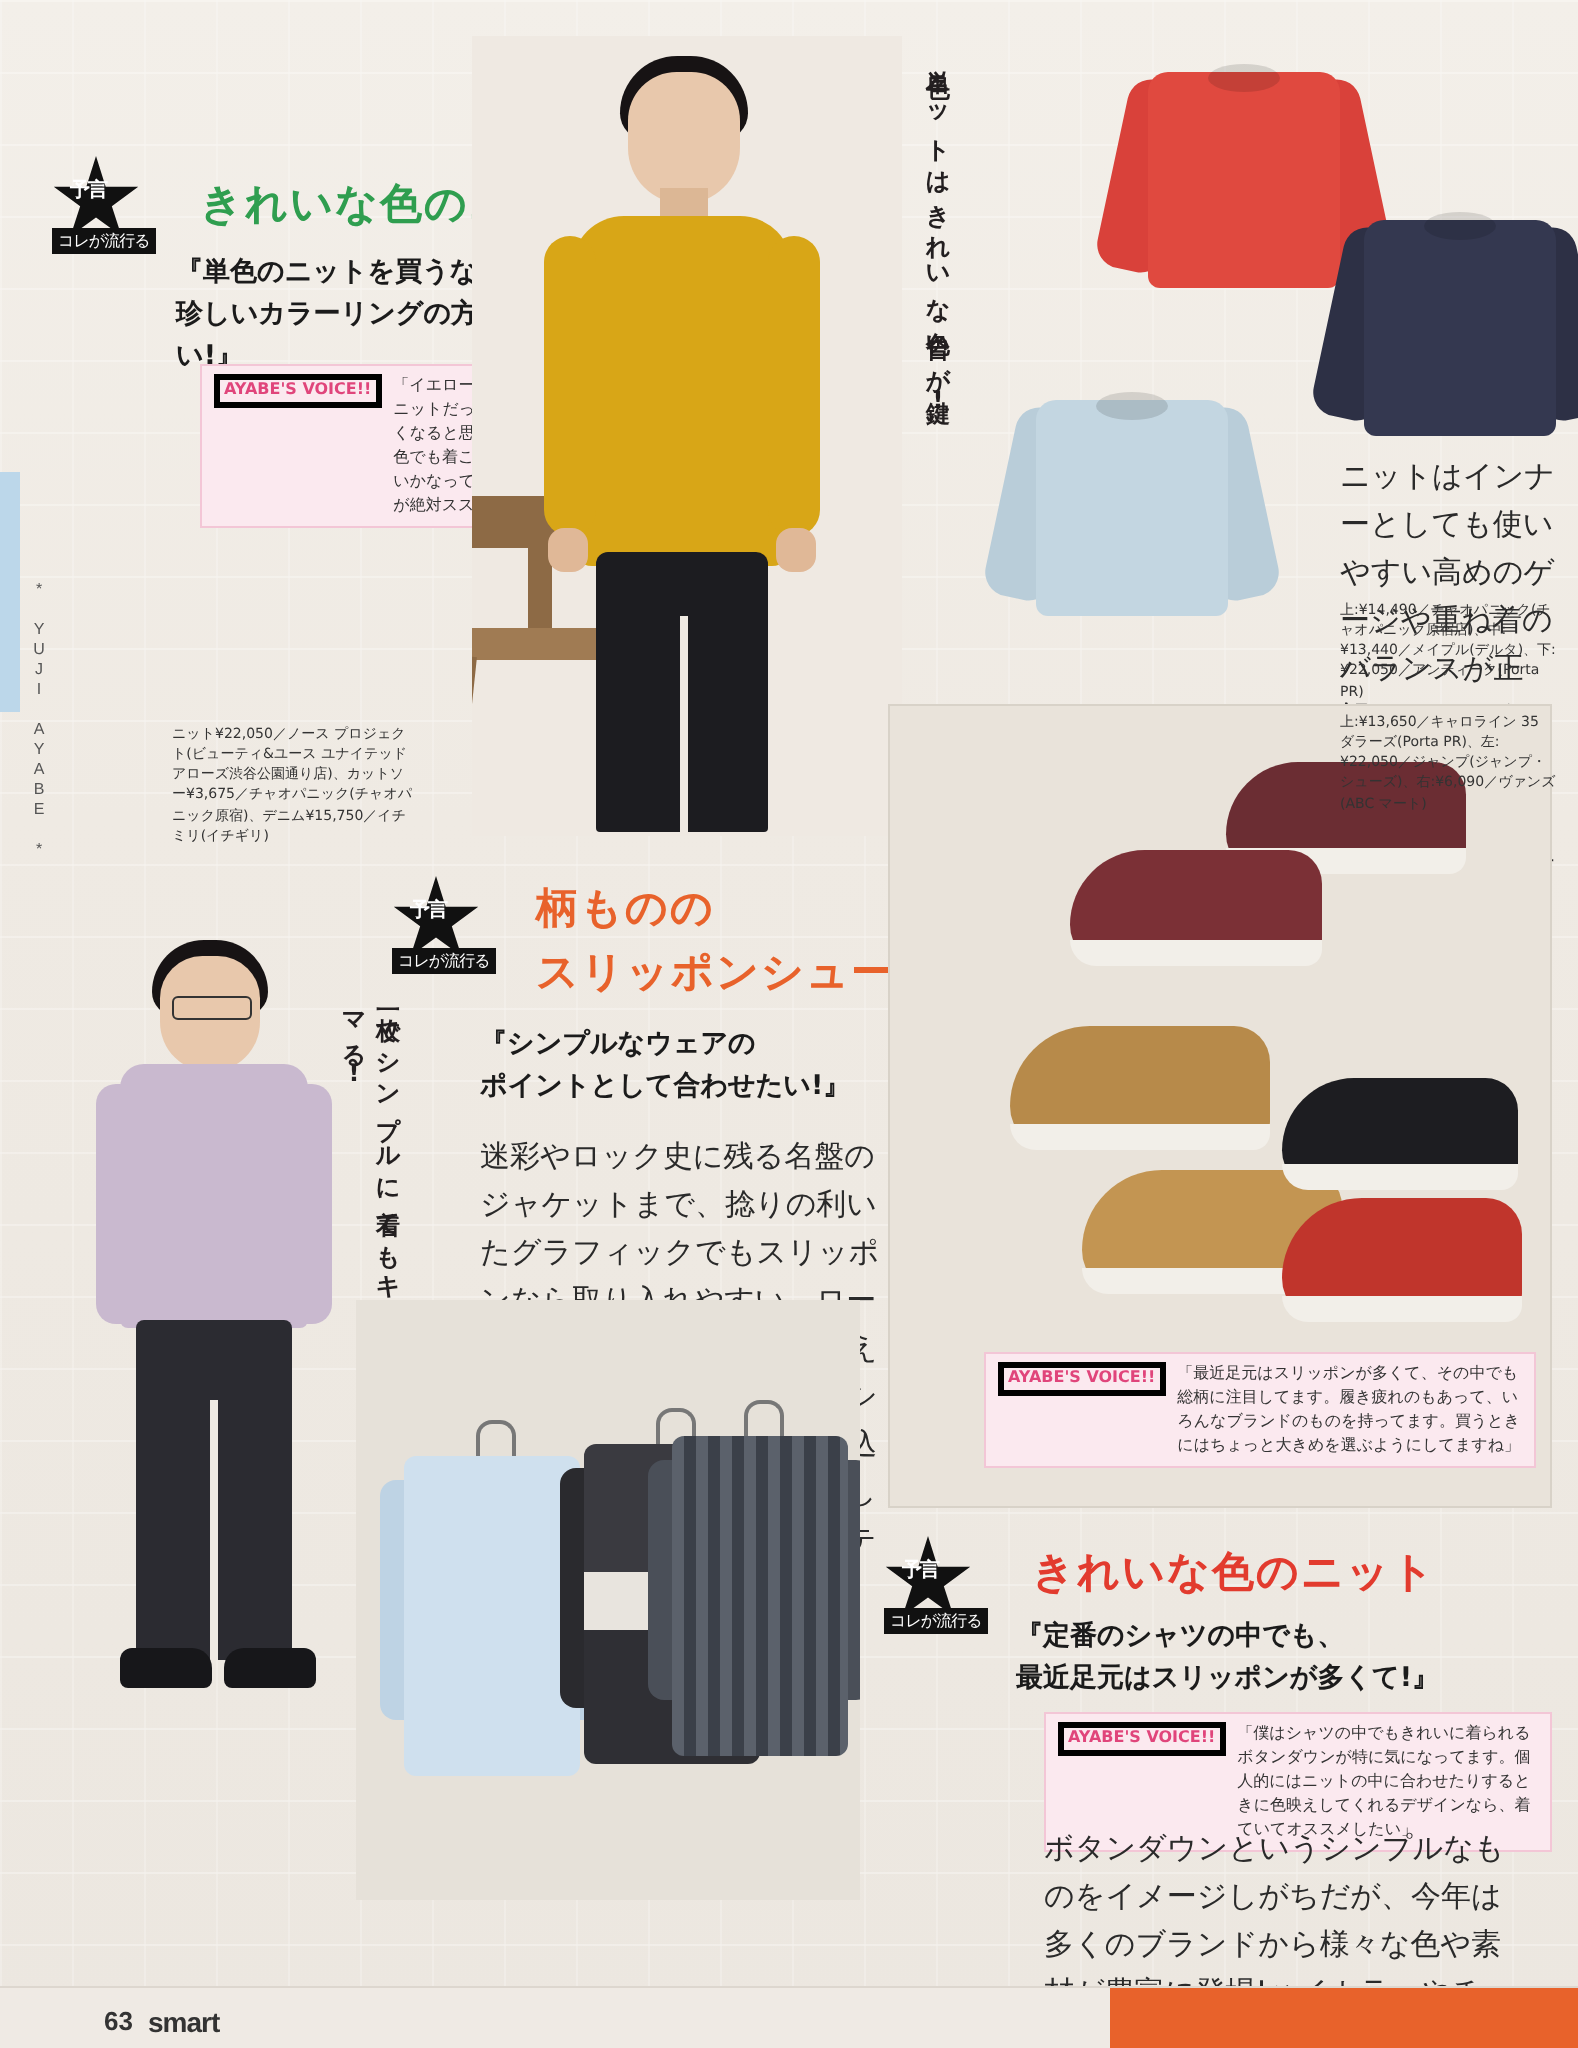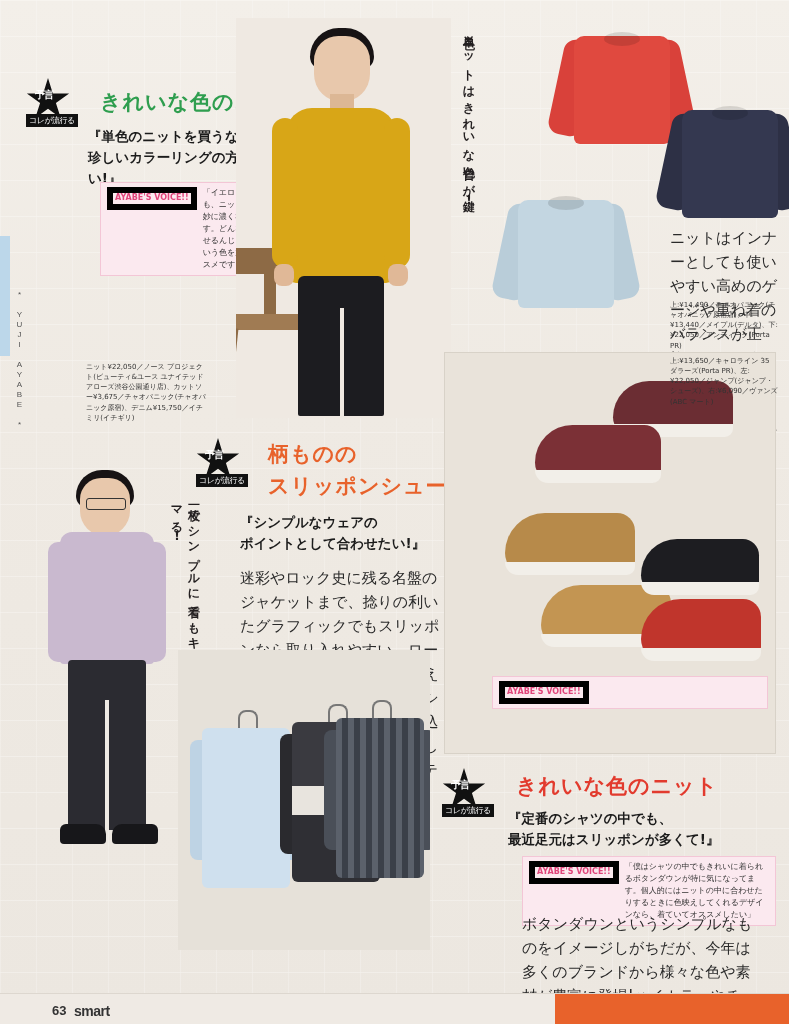--- a/index.html
+++ b/index.html
@@ -67,21 +67,21 @@
     font-size:15px;line-height:1.6;color:#2a2a2a;
   }
 
   
   .voice{
     background:#fbe9ef;border:1px solid #f3c6d6;padding:4px 6px;
     display:flex;gap:6px;align-items:flex-start;
   }
   .voice .tag{
     color:#e0457b;font-size:8px;font-weight:bold;white-space:nowrap;
-    border:6px solid #000000;padding:1px 2px;line-height:1.1;
+    border:3px solid #000000;padding:1px 2px;line-height:1.1;
   }
   .voice .vtxt{font-size:8px;line-height:1.5;color:#333;}
 
   .caption{font-size:7px;line-height:1.45;color:#333;}
 
   
   .photo{background:#ddd8d1;position:absolute;overflow:hidden;}
 
   
   #knit-photo{left:236px;top:18px;width:215px;height:400px;background:#efe9e2;}
@@ -257,20 +257,21 @@
       </div>
     <div class="shoe" style="left:196px;top:246px;width:120px;height:62px;background:#c0352c;">
         <div class="sole"></div>
       </div>
   </div>
 
   <div class="abs caption jp" style="left:670px;top:356px;width:108px;">上:¥13,650／キャロライン 35 ダラーズ(Porta PR)、左:¥22,050／ジャンプ(ジャンプ・シューズ)、右:¥6,090／ヴァンズ(ABC マート)</div>
 
   <div class="abs voice jp" style="left:492px;top:676px;width:262px;">
     <div class="tag">AYABE'S VOICE!!</div>
+    <div class="vtxt">「最近足元はスリッポンが多くて、その中でも総柄に注目してます。履き疲れのもあって、いろんなブランドのものを持ってます。買うときにはちょっと大きめを選ぶようにしてますね」</div>
   </div>
 
   <div class="abs badge" style="left:442px;top:768px;">
     <div class="star"></div>
     <div class="yogen">予言</div>
     <div class="kore">コレが流行る</div>
   </div>
 
   <div class="abs head-title red jp" style="left:516px;top:772px;">きれいな色のニット</div>
 

